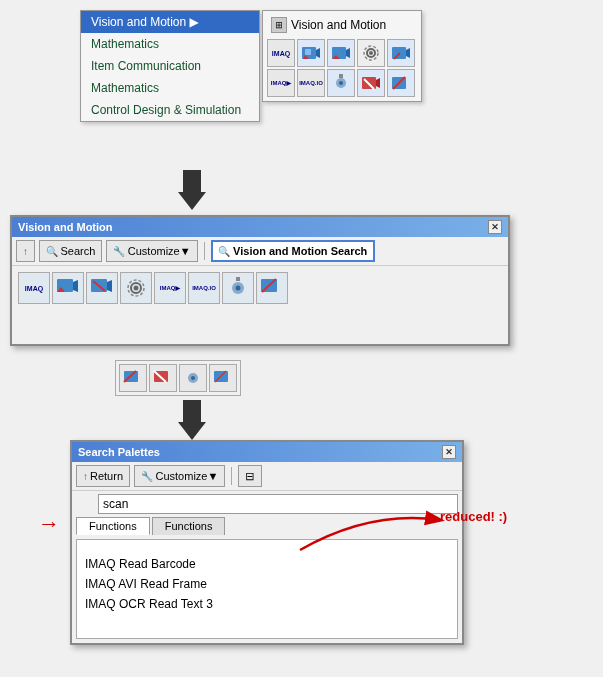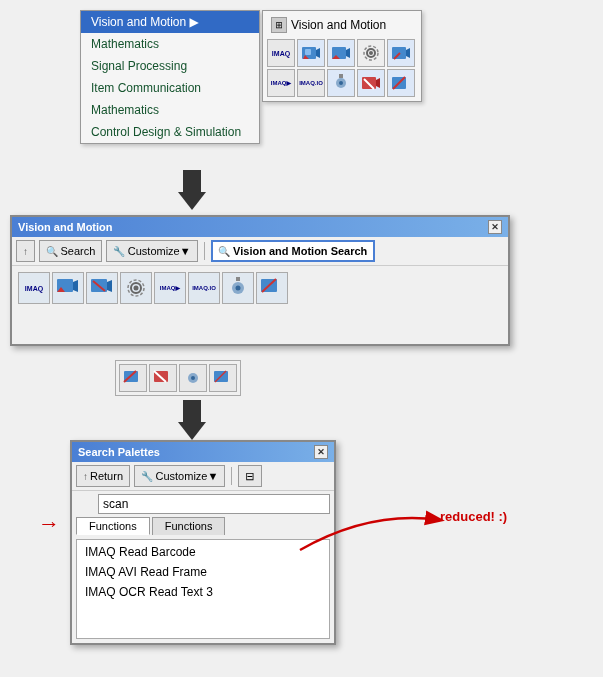--- a/index.html
+++ b/index.html
@@ -231,21 +231,21 @@
       position: absolute;
       background: #f0f0f0;
       border: 2px solid #888;
       box-shadow: 3px 3px 6px rgba(0,0,0,0.3);
     }
 
     .search-list {
       background: white;
       border: 1px solid #aaa;
       margin: 4px;
-      padding: 2px 0;
+      padding: 14px 0;
       height: 100px;
       overflow-y: auto;
     }
 
     .search-list-item {
       padding: 3px 8px;
       cursor: pointer;
       font-size: 12px;
     }
 
@@ -296,21 +296,20 @@
     }
   </style>
 </head>
 <body>
 
 <div class="top-section">
 
   <div class="menu-dropdown">
     <div class="menu-item active">Vision and Motion</div>
     <div class="menu-item">Mathematics</div>
-    <div class="menu-item">Signal Processing</div>
     <div class="menu-item">Item Communication</div>
     <div class="menu-item">Mathematics</div>
     <div class="menu-item">Control Design &amp; Simulation</div>
   </div>
 
   <div class="vision-submenu">
     <div class="submenu-title">
       <div class="submenu-title-icon">⊞</div>
       <span>Vision and Motion</span>
     </div>
@@ -484,21 +483,21 @@
       <line x1="3" y1="15" x2="14" y2="4" stroke="#cc3333" stroke-width="1.5"></line>
     </svg>
   </div>
 </div>
 
 <div class="arrow-down" style="position:absolute; top:400px; left:192px;">
   <div class="arrow-body" style="height:22px;"></div>
   <div class="arrow-head"></div>
 </div>
 
-<div class="search-window" style="top:440px; left:70px; width:266px;">
+<div class="search-window" style="top:440px; left:70px; width:394px;">
   <div class="window-titlebar">
     <span>Search Palettes</span>
     <div class="window-close">
       <span>✕</span>
     </div>
   </div>
   <div class="window-toolbar">
     <div class="toolbar-btn">
       <span class="toolbar-btn-icon">↑</span>
       <span>Return</span>

